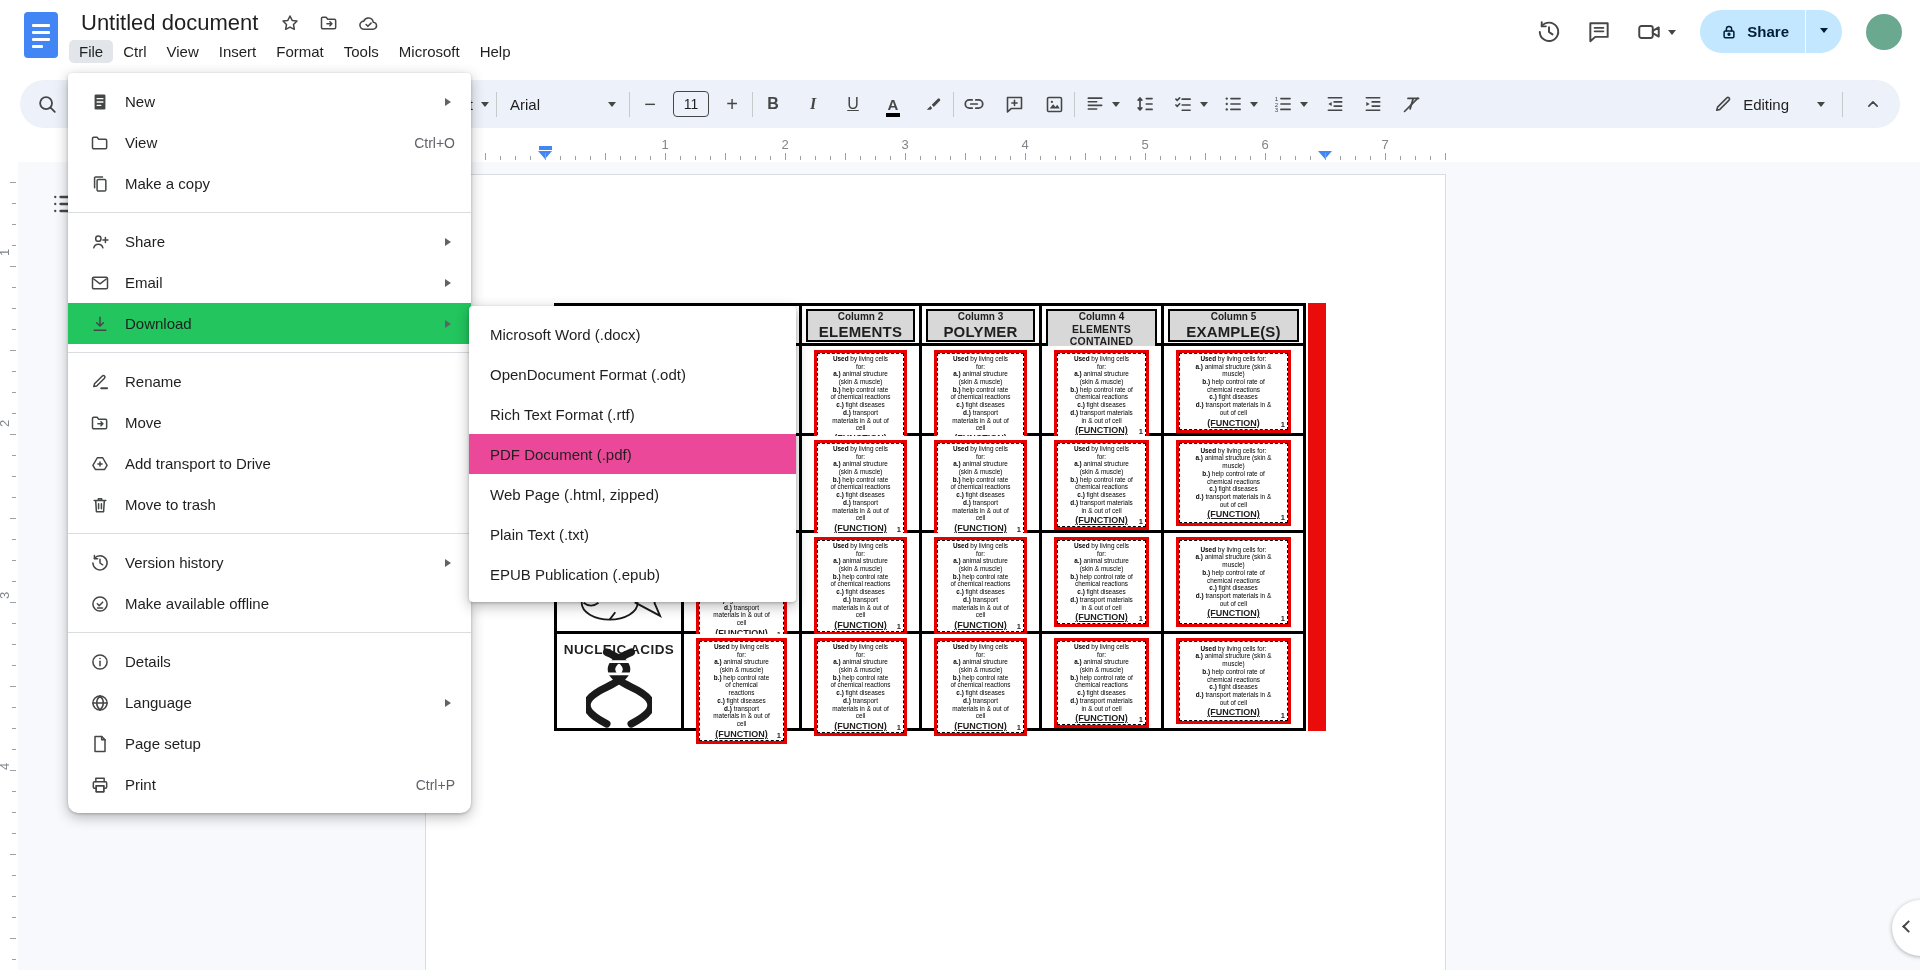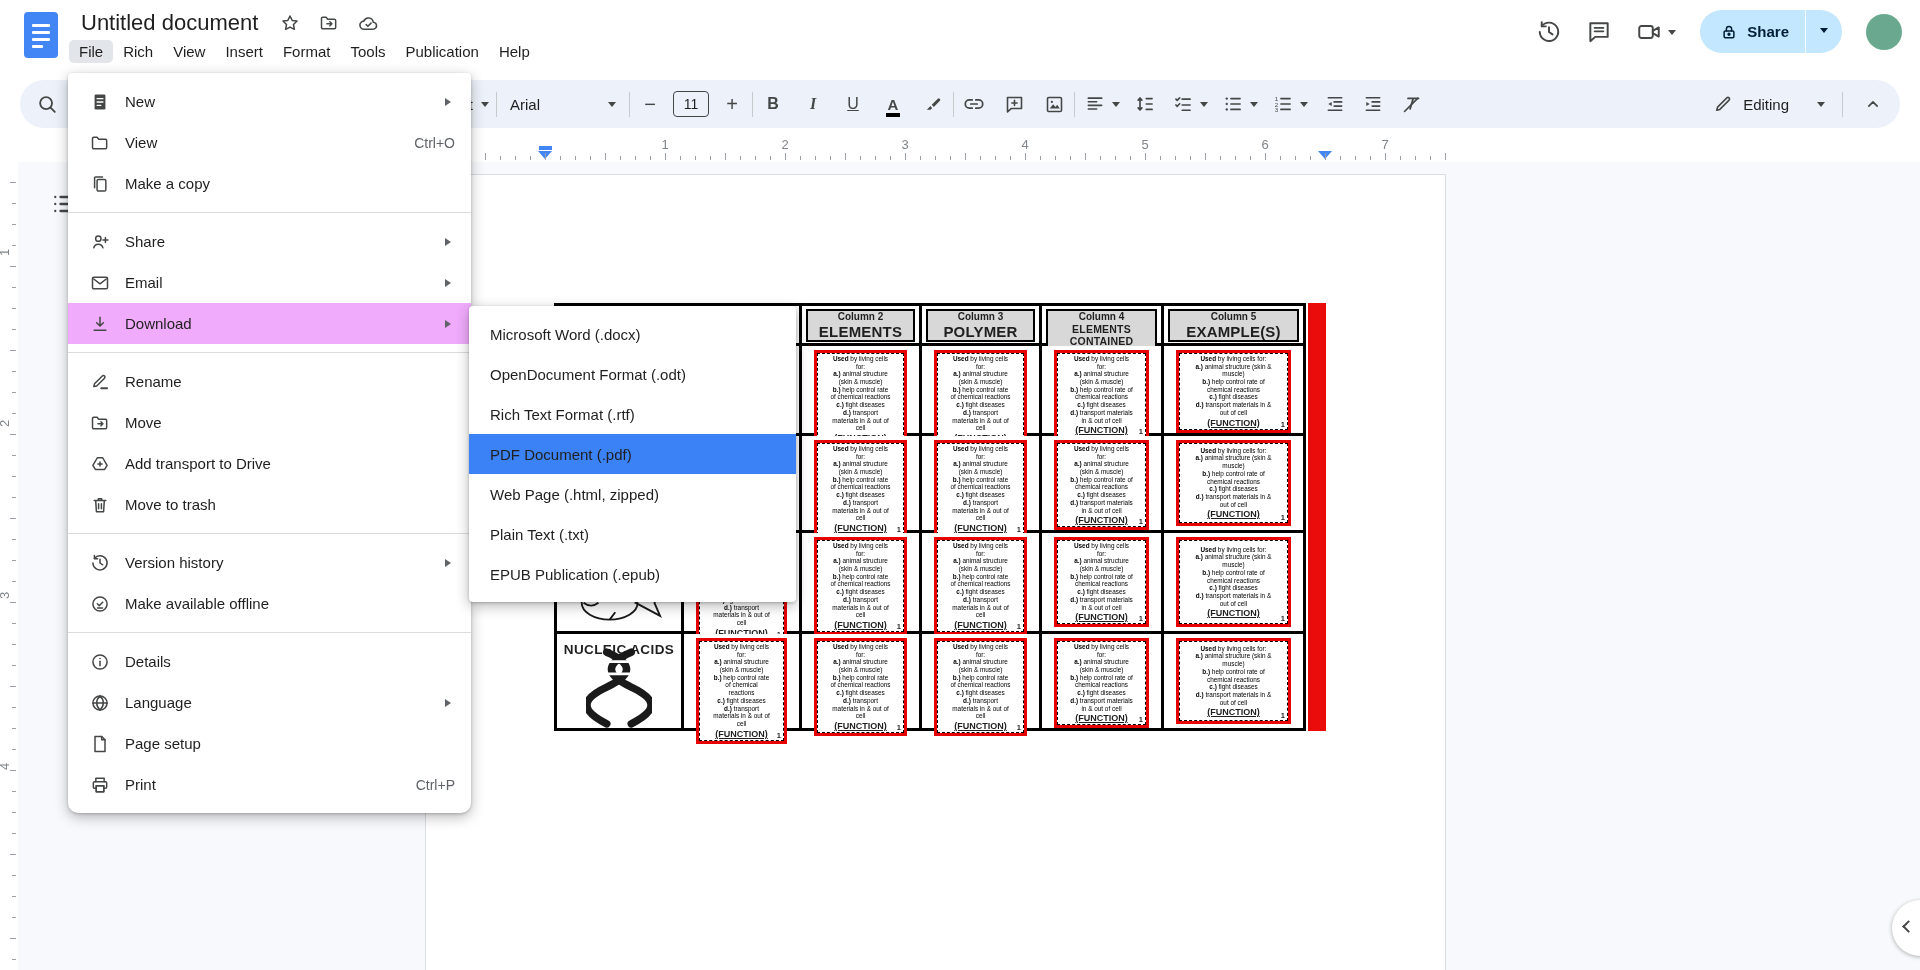--- a/index.html
+++ b/index.html
@@ -75,30 +75,30 @@
   .rc-func{font-size:9px;font-weight:bold;text-align:center;text-decoration:underline;margin-top:1px;}
   .rc-num{position:absolute;right:3px;bottom:1px;font-size:7.5px;font-weight:bold;}
   .row-label{font-size:13.5px;font-weight:bold;text-align:center;margin-top:8px;letter-spacing:.4px;}
   .clip{position:absolute;left:50%;transform:translateX(-50%);}
   .red-strip{position:absolute;left:882px;top:128px;width:18px;height:428px;background:#ea0b0b;}
 
   
   .menu-panel{position:absolute;left:68px;top:73px;width:403px;background:#fff;border-radius:4px 4px 10px 10px;
     box-shadow:0 4px 14px rgba(0,0,0,.28),0 1px 3px rgba(0,0,0,.2);z-index:20;padding:8px 0;}
   .menu-item{height:41px;display:flex;align-items:center;padding:0 16px 0 22px;cursor:pointer;}
-  .menu-item.active{background:#f0abfc;align-items:center;}
+  .menu-item.active{background:#22c55e;align-items:center;}
   .mi-icon{width:20px;height:20px;color:#444746;margin-right:15px;flex:0 0 auto;}
   .mi-label{font-size:15px;color:#1f1f1f;flex:1;white-space:nowrap;}
   .mi-short{font-size:14px;color:#5f6368;}
   .mi-arrow{width:0;height:0;border:4.5px solid transparent;border-left:6px solid #5f6368;margin-left:8px;}
   .menu-sep{height:1px;background:#dadce0;margin:8px 0;}
   .submenu-panel{position:absolute;left:469px;top:306px;width:327px;background:#fff;border-radius:4px;
     box-shadow:0 4px 14px rgba(0,0,0,.28),0 1px 3px rgba(0,0,0,.2);z-index:21;padding:8px 0;}
   .sub-item{height:40px;display:flex;align-items:center;padding:0 16px 0 21px;font-size:15px;color:#1f1f1f;cursor:pointer;white-space:nowrap;}
-  .sub-item.active{background:#3b82f6;}
+  .sub-item.active{background:#ec4899;}
 
   
   .side-fab{position:absolute;right:-28px;top:900px;width:56px;height:56px;border-radius:50%;background:#fff;
     box-shadow:0 1px 4px rgba(0,0,0,.3);z-index:5;cursor:pointer;}
   .side-fab .chev{position:absolute;left:12px;top:22px;width:9px;height:9px;border-left:2px solid #444746;border-bottom:2px solid #444746;transform:rotate(45deg);}
   svg{display:block;}
 </style>
 </head>
 <body>
 
@@ -585,26 +585,26 @@
       </span>
       <span class="title-ic">
         <svg width="21" height="21" viewBox="0 0 24 24" fill="none" stroke="currentColor" stroke-width="1.8" stroke-linecap="round" stroke-linejoin="round">
             <path d="M7 18.5a4.6 4.6 0 0 1-.4-9.2 5.6 5.6 0 0 1 10.8 1.2A4 4 0 0 1 17 18.5z"></path>
             <path d="M9.3 13.2l2 2 3.6-3.6"></path>
           </svg>
       </span>
     </div>
     <div class="menubar" id="menubar">
         <div class="mb-item active">File</div>
-        <div class="mb-item">Rich</div>
+        <div class="mb-item">Ctrl</div>
         <div class="mb-item">View</div>
         <div class="mb-item">Insert</div>
         <div class="mb-item">Format</div>
         <div class="mb-item">Tools</div>
-        <div class="mb-item">Publication</div>
+        <div class="mb-item">Microsoft</div>
         <div class="mb-item">Help</div>
       </div>
   </div>
   <div class="hdr-right">
     <span class="hicon">
       <svg viewBox="0 0 24 24" fill="none" stroke="currentColor" stroke-width="1.8" stroke-linecap="round" stroke-linejoin="round">
           <path d="M5.3 6.6A8.5 8.5 0 1 1 3.5 12"></path>
           <path d="M5.3 3v3.8h3.8"></path>
           <path d="M12 7.5V12l3.2 2.2"></path>
         </svg>

